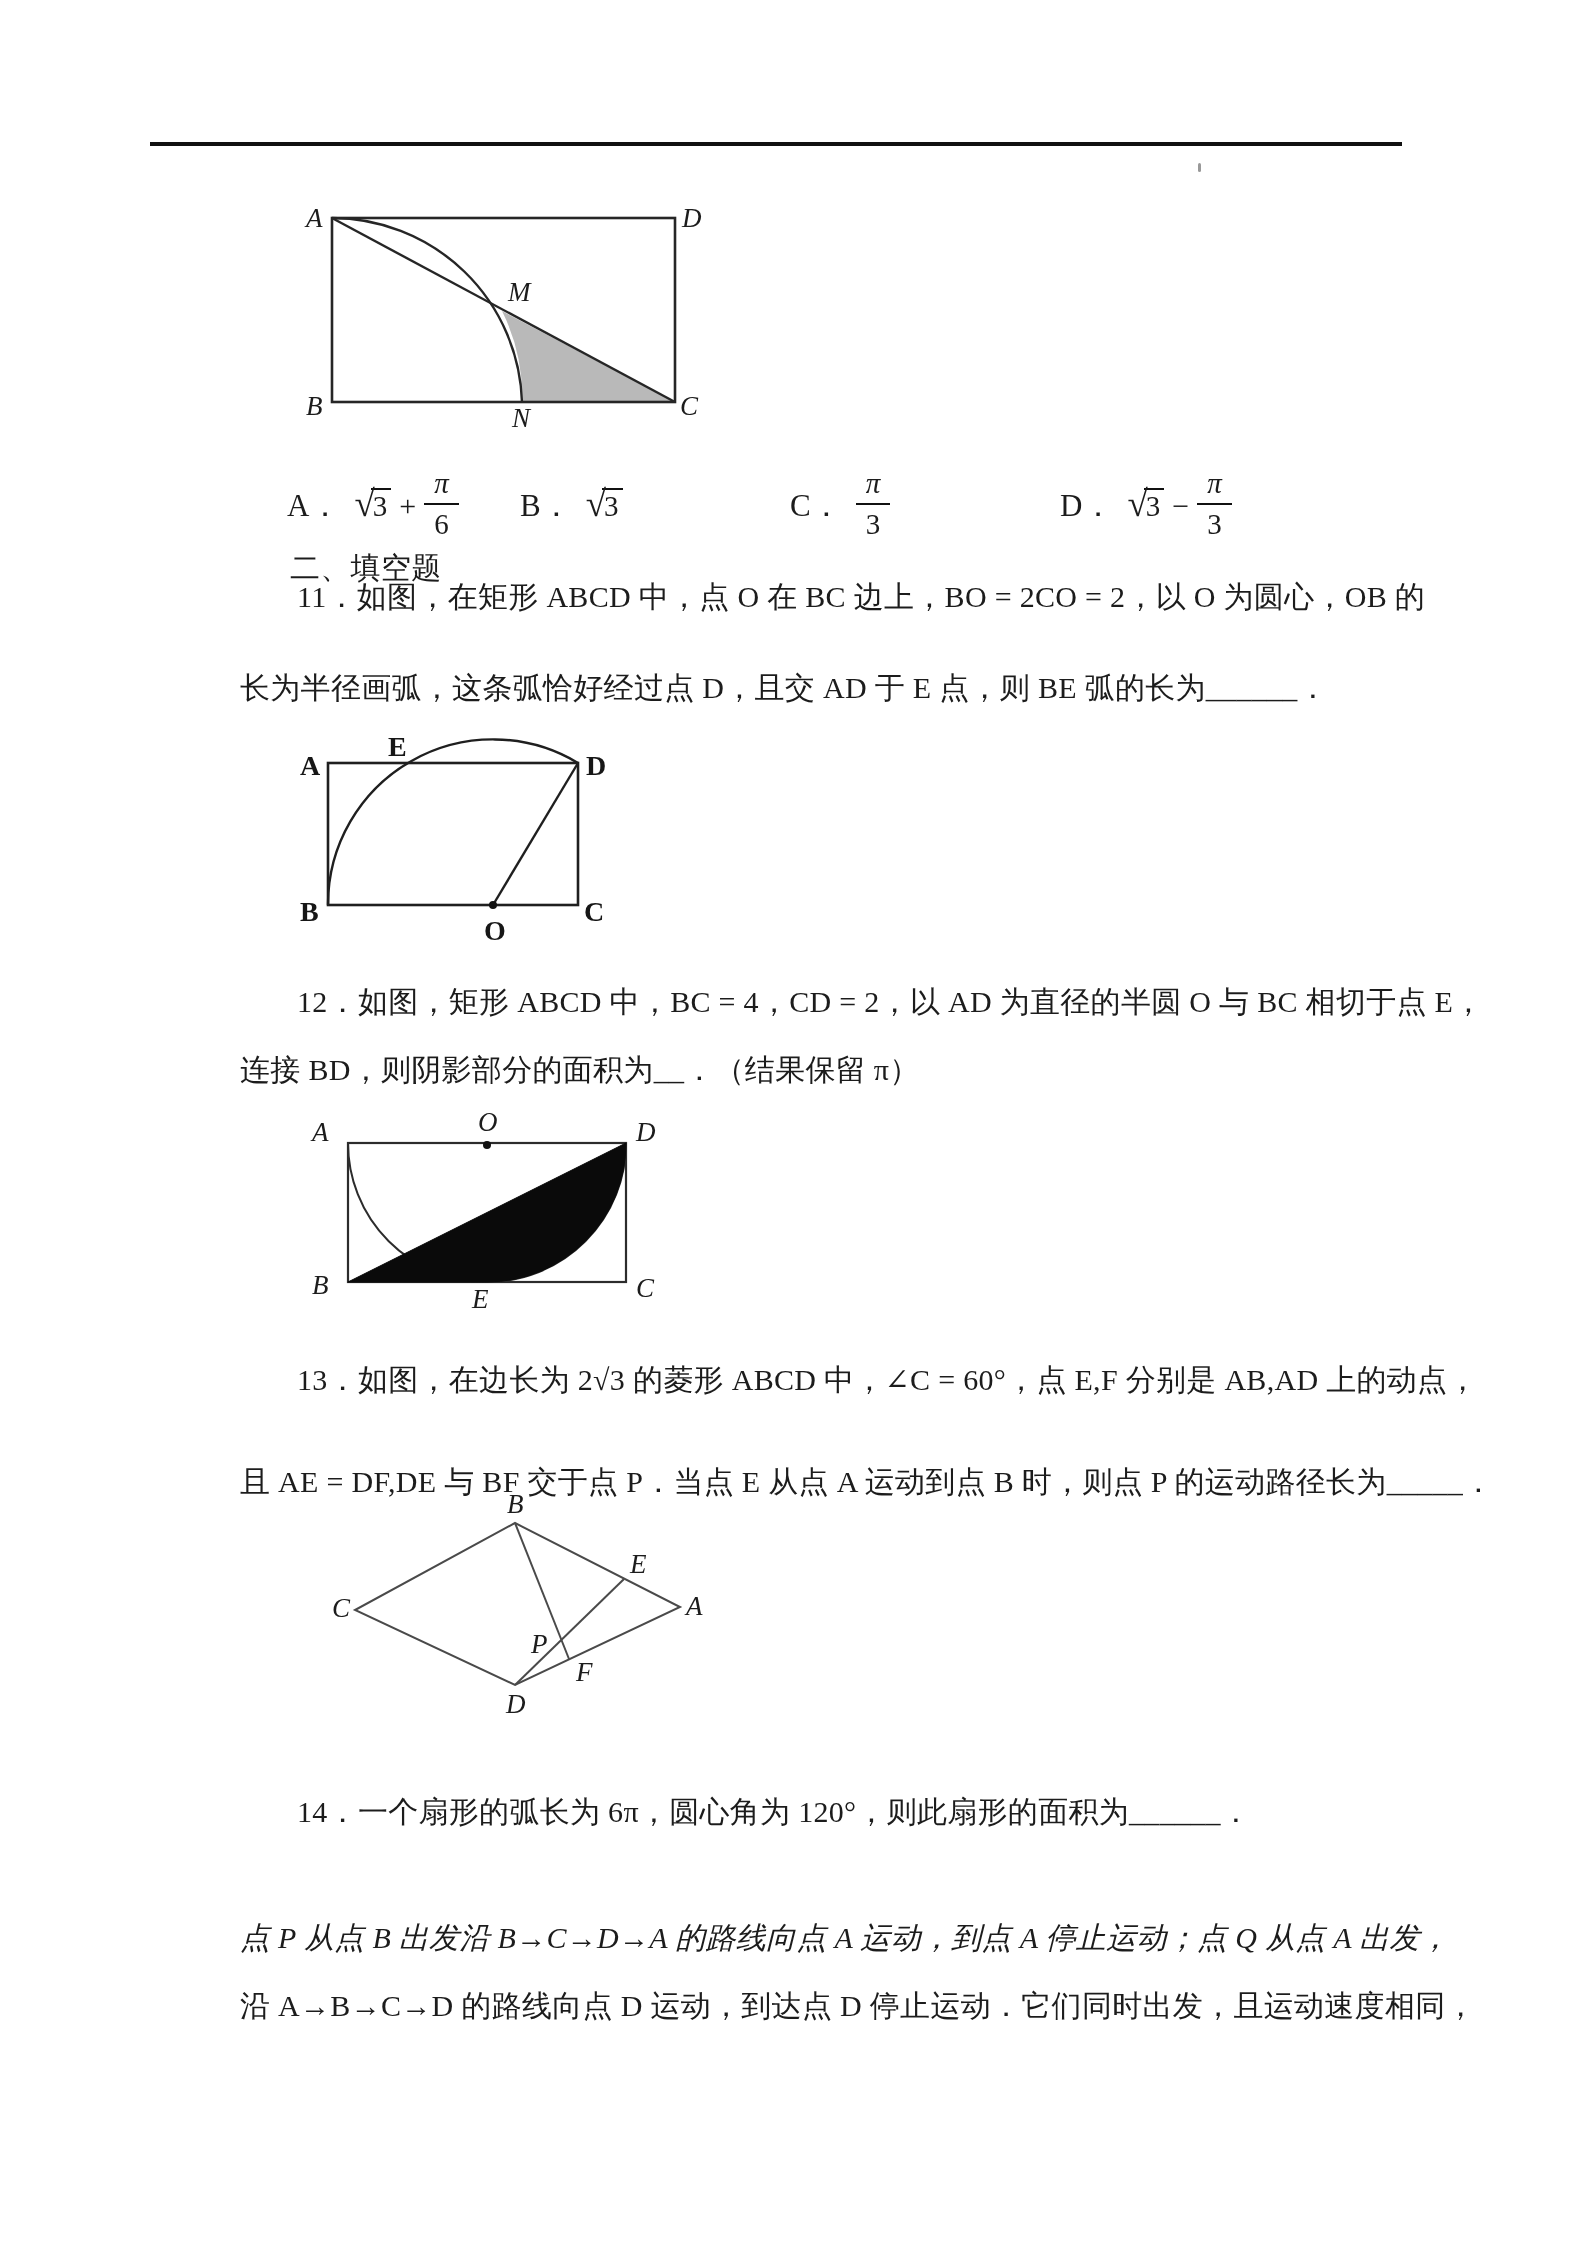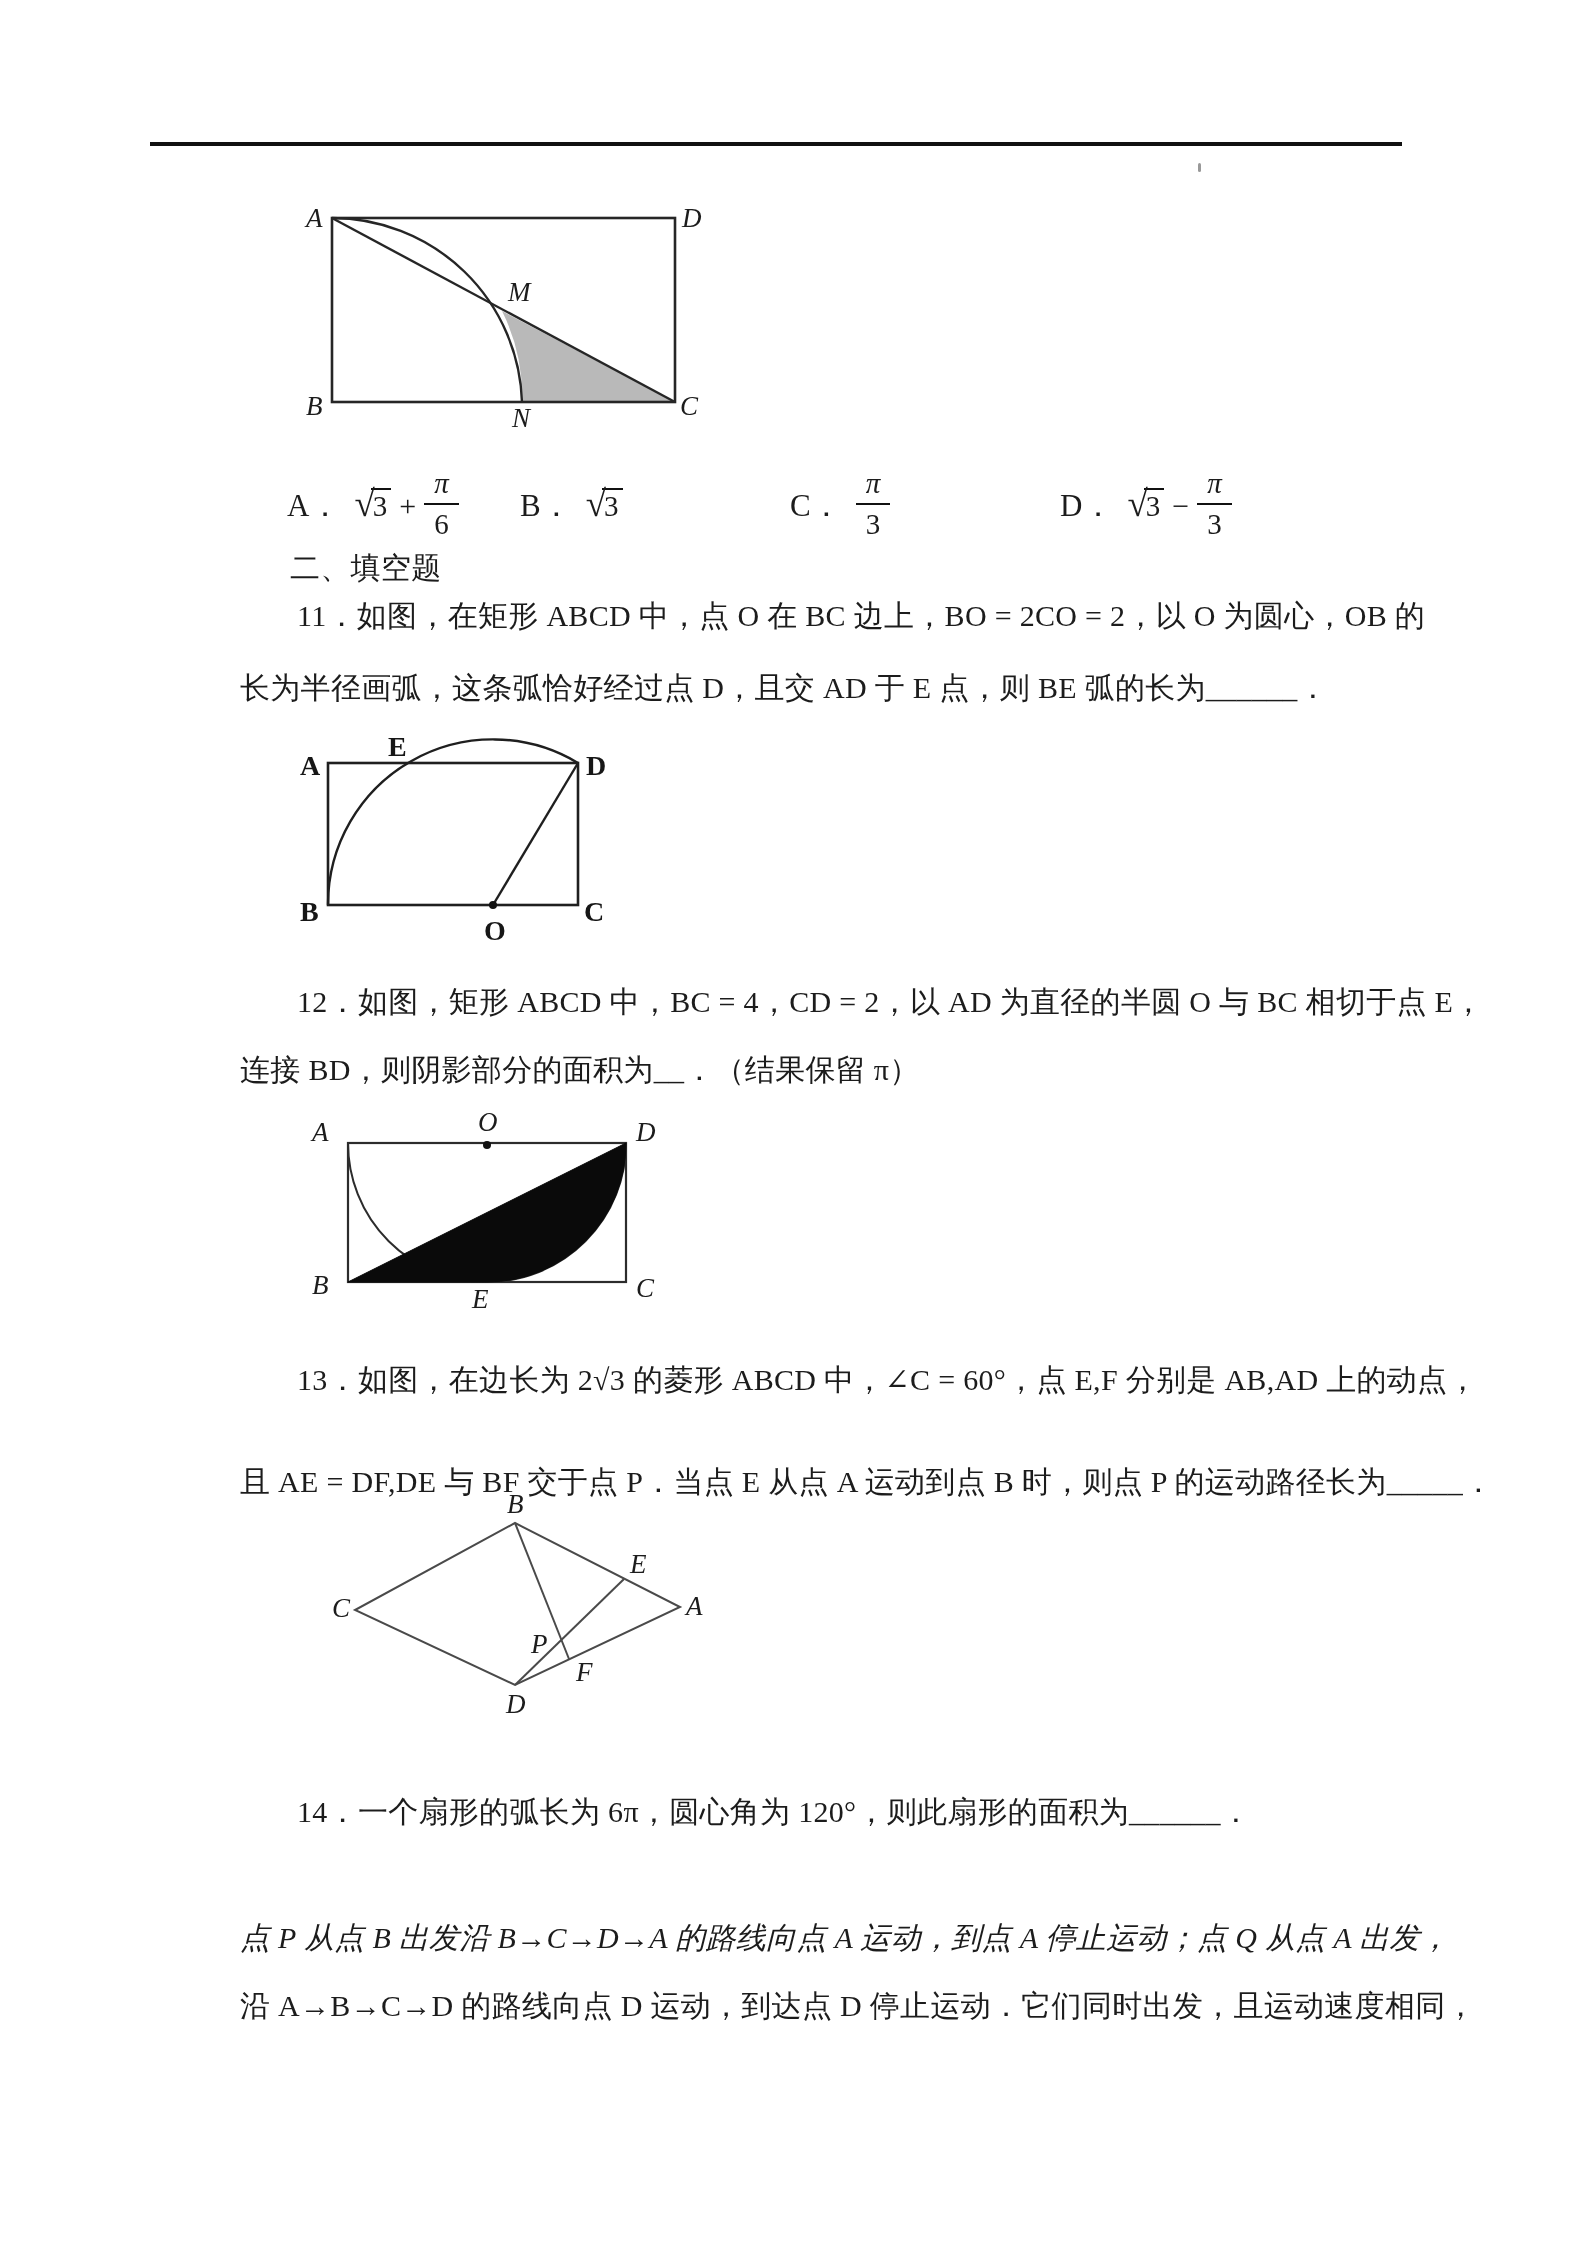--- a/index.html
+++ b/index.html
@@ -124,21 +124,21 @@
       </span>
     <span class="op">−</span>
     <span class="frac">
       <span class="fnum">π</span>
       <span class="fden">3</span>
     </span>
   </div>
 
   <div class="tline bold" style="left:290px;top:548px;">二、填空题</div>
 
-  <div class="tline" style="left:297px;top:596px;">11．如图，在矩形 ABCD 中，点 O 在 BC 边上，BO = 2CO = 2，以 O 为圆心，OB 的</div>
+  <div class="tline" style="left:297px;top:577px;">11．如图，在矩形 ABCD 中，点 O 在 BC 边上，BO = 2CO = 2，以 O 为圆心，OB 的</div>
   <div class="tline" style="left:240px;top:668px;">长为半径画弧，这条弧恰好经过点 D，且交 AD 于 E 点，则 BE 弧的长为______．</div>
 
   <svg class="fig" style="left:288px;top:722px;" width="340" height="240" viewBox="0 0 340 240">
     <rect x="40" y="41" width="250" height="142" fill="none" stroke="#1f1f1f" stroke-width="2.6"></rect>
     <path d="M 40 183 A 165 165 0 0 1 290 41" fill="none" stroke="#1f1f1f" stroke-width="2.4"></path>
     <line x1="205" y1="183" x2="290" y2="41" stroke="#1f1f1f" stroke-width="2.4"></line>
     <circle cx="205" cy="183" r="4" fill="#111"></circle>
     <text x="12" y="53" class="fig-label-up">A</text>
     <text x="100" y="34" class="fig-label-up">E</text>
     <text x="298" y="53" class="fig-label-up">D</text>

